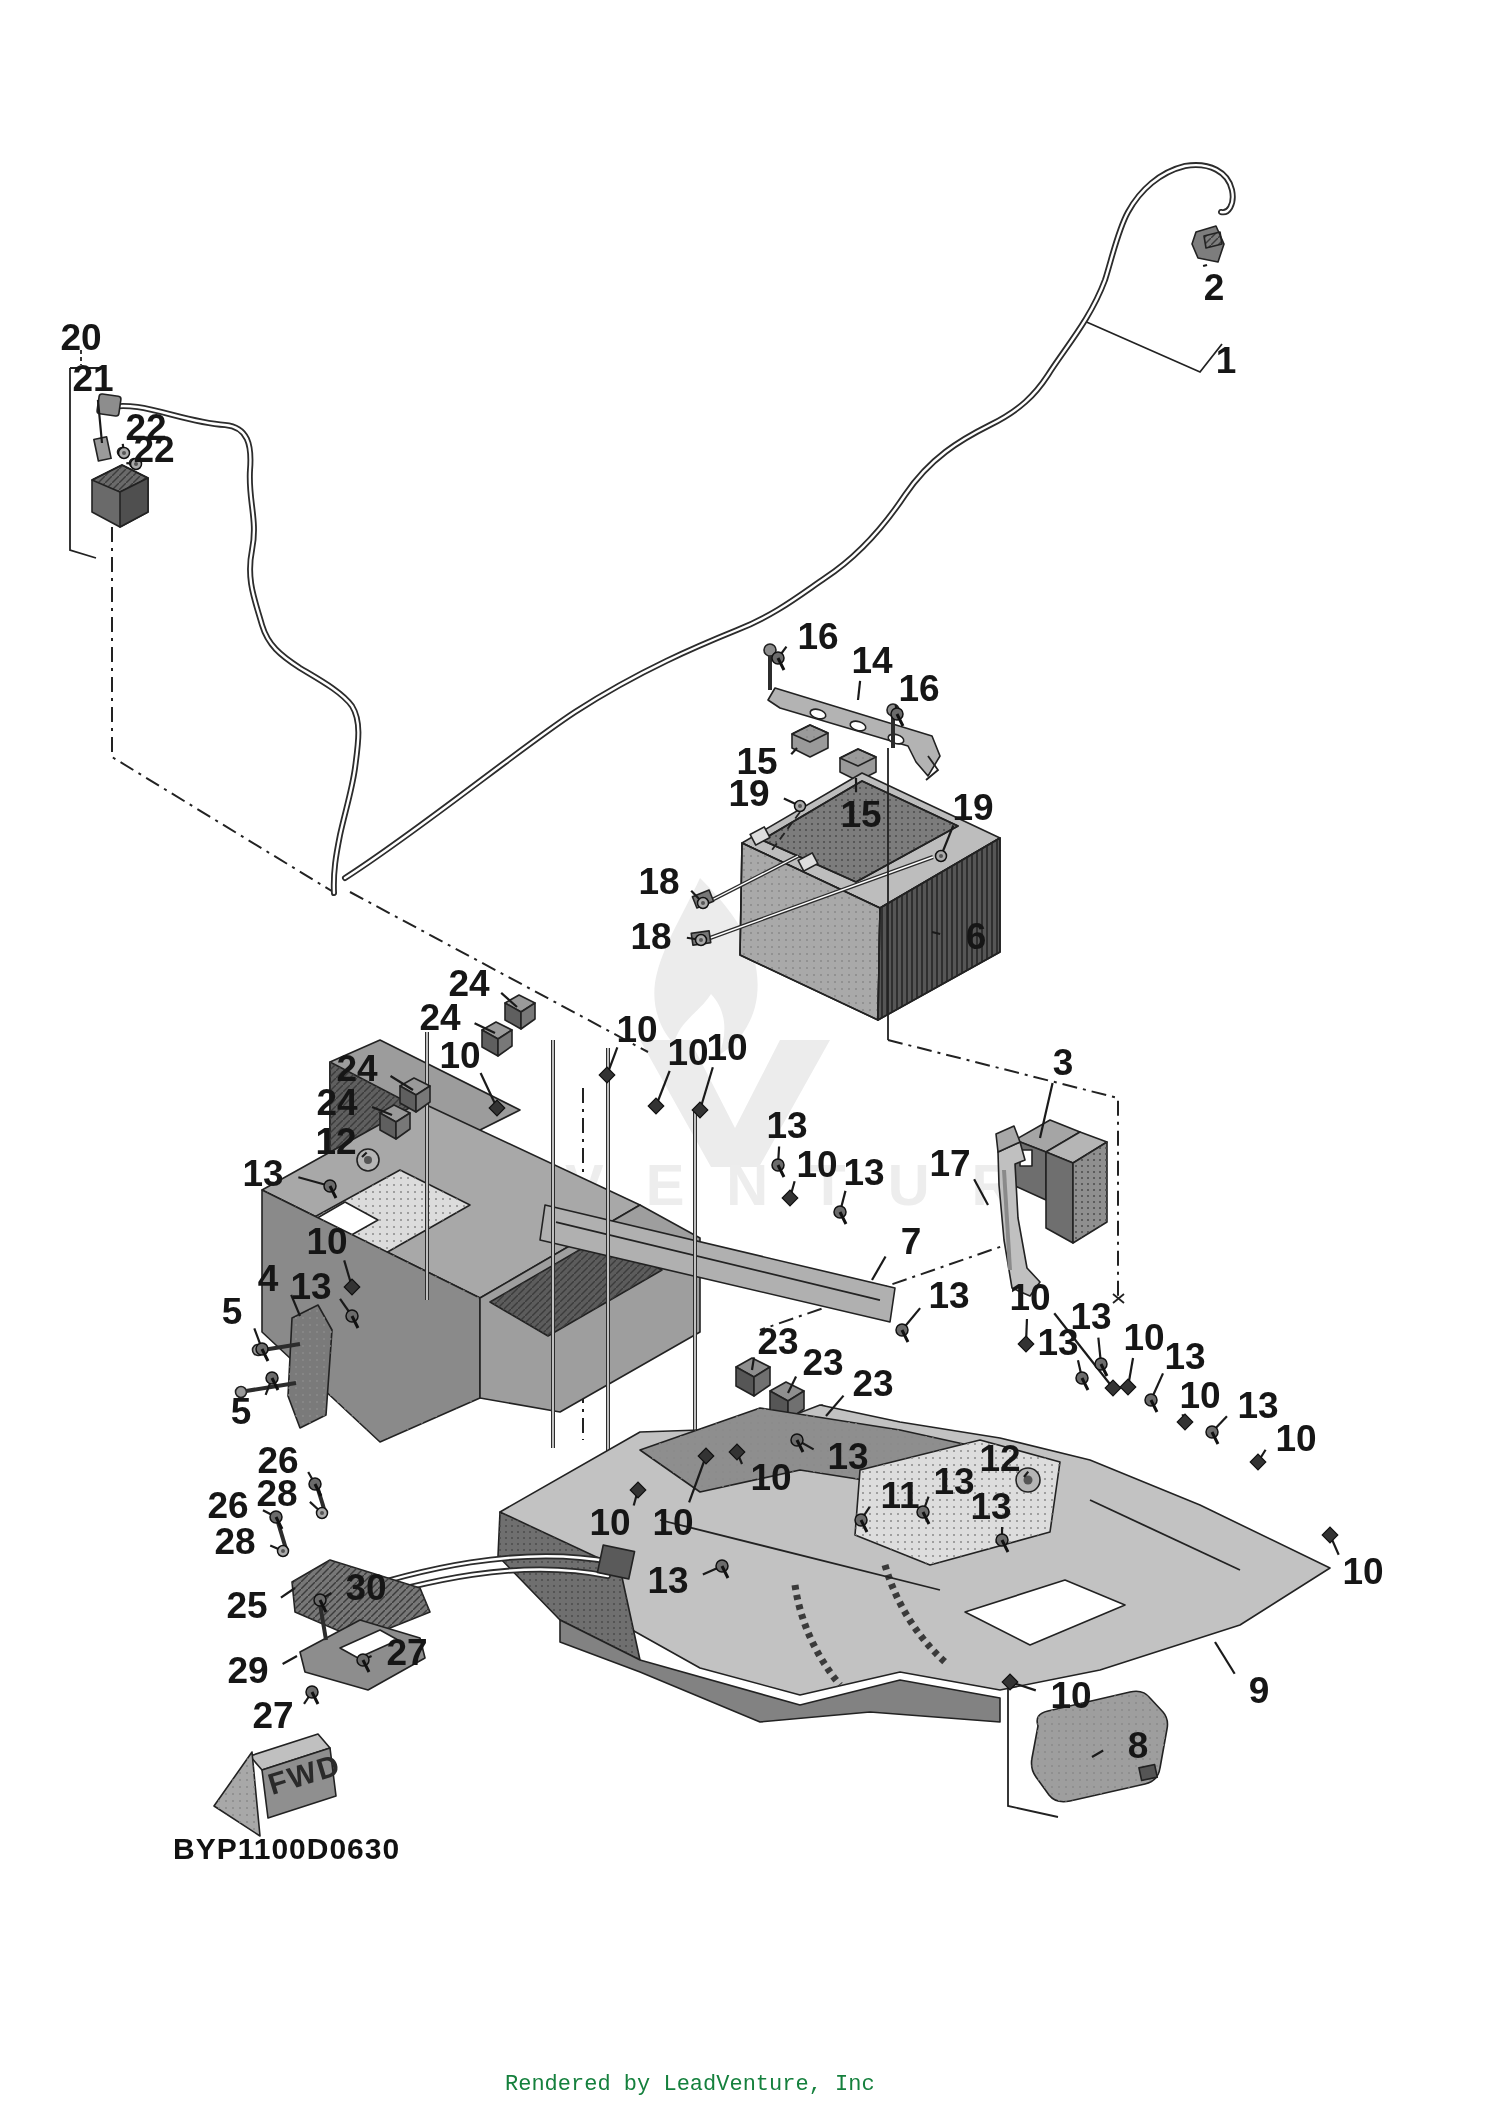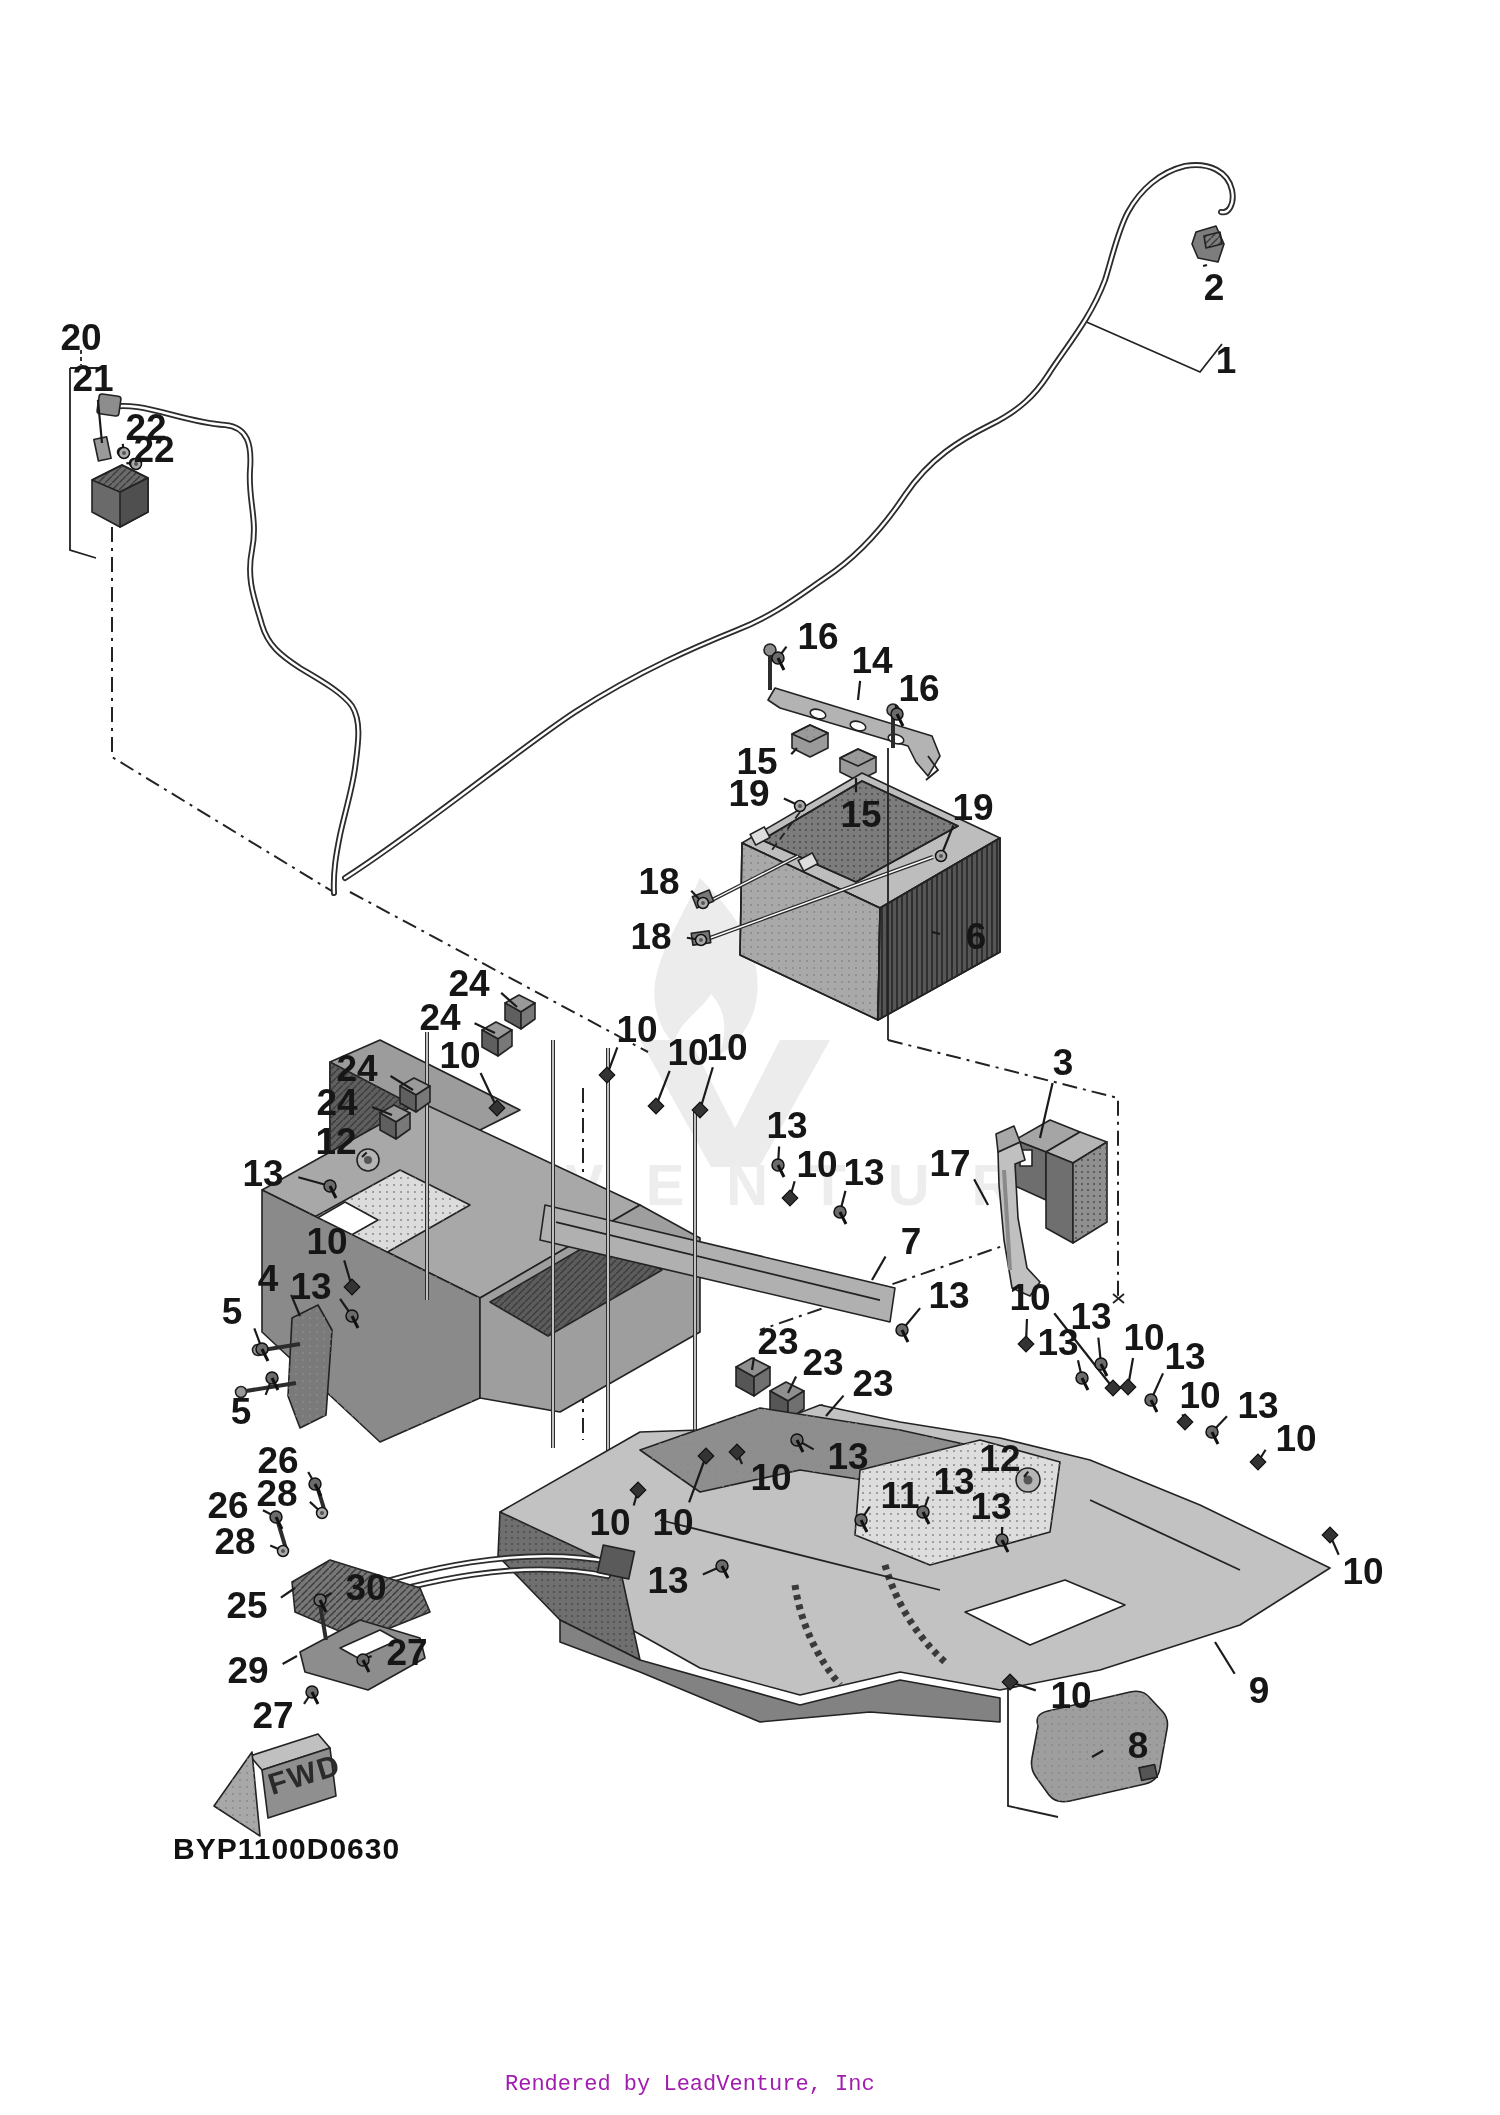--- a/index.html
+++ b/index.html
@@ -12,21 +12,21 @@
   .tube-inner{fill:none;stroke:#ffffff;stroke-width:2.4;stroke-linecap:round;}
   .rod-outer{stroke:#2c2c2c;stroke-width:4;}
   .rod-inner{stroke:#fff;stroke-width:1.4;}
   .phantom{fill:none;stroke:#222;stroke-width:2;stroke-dasharray:15 6 3 6;}
   .thinline{fill:none;stroke:#222;stroke-width:1.8;}
   #diagram-code{position:absolute;left:173px;top:1832px;font-family:"Liberation Sans",sans-serif;
         font-size:30px;font-weight:700;color:#111;letter-spacing:1px;white-space:nowrap;}
   #footer-copyright{position:absolute;left:196px;top:2054px;font-family:"Liberation Mono",monospace;
         font-size:35px;color:#111;white-space:nowrap;}
   #footer-rendered{position:absolute;left:505px;top:2072px;font-family:"Liberation Mono",monospace;
-        font-size:22px;color:#a21caf;white-space:nowrap;}
+        font-size:22px;color:#15803d;white-space:nowrap;}
   .wm{fill:#ececec;}
   .wm-text{font-family:"Liberation Sans",sans-serif;font-size:58px;font-weight:700;
         letter-spacing:42px;fill:#ededed;}
   .fwd-text{font-family:"Liberation Sans",sans-serif;font-size:30px;font-weight:700;
         fill:#2a2a2a;letter-spacing:2px;}
 </style>
 </head>
 <body>
 
 <div id="page">

